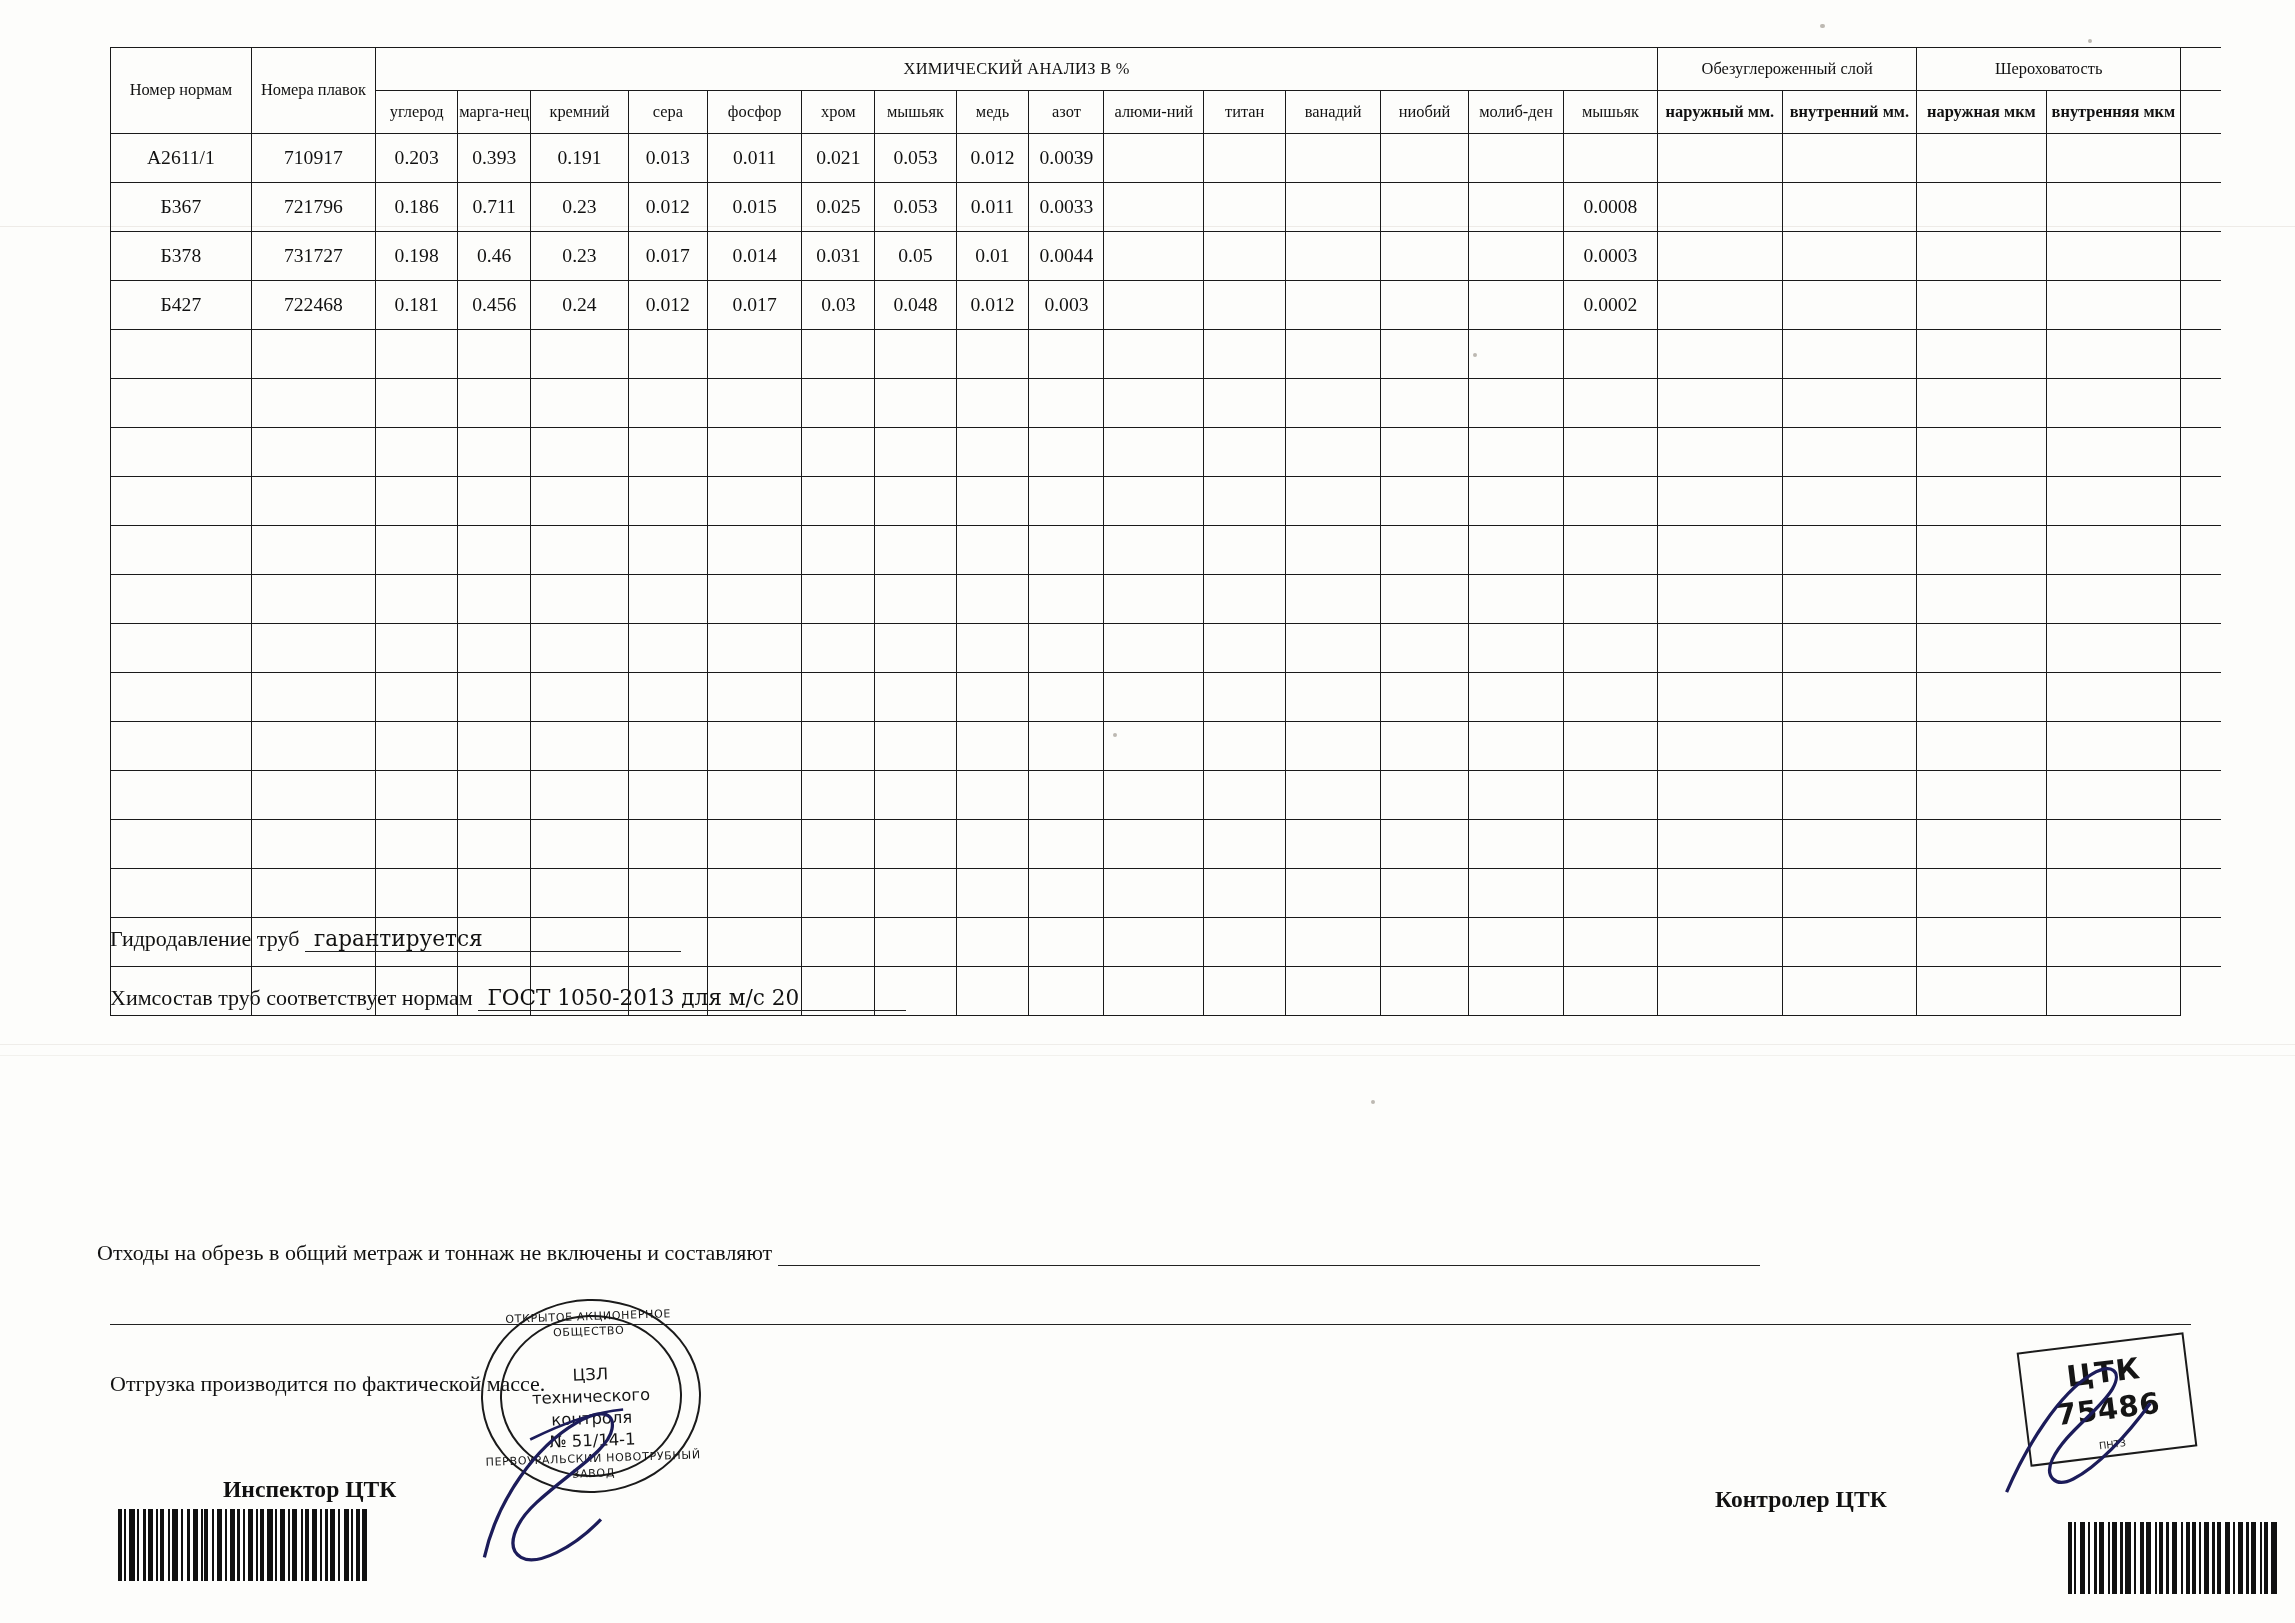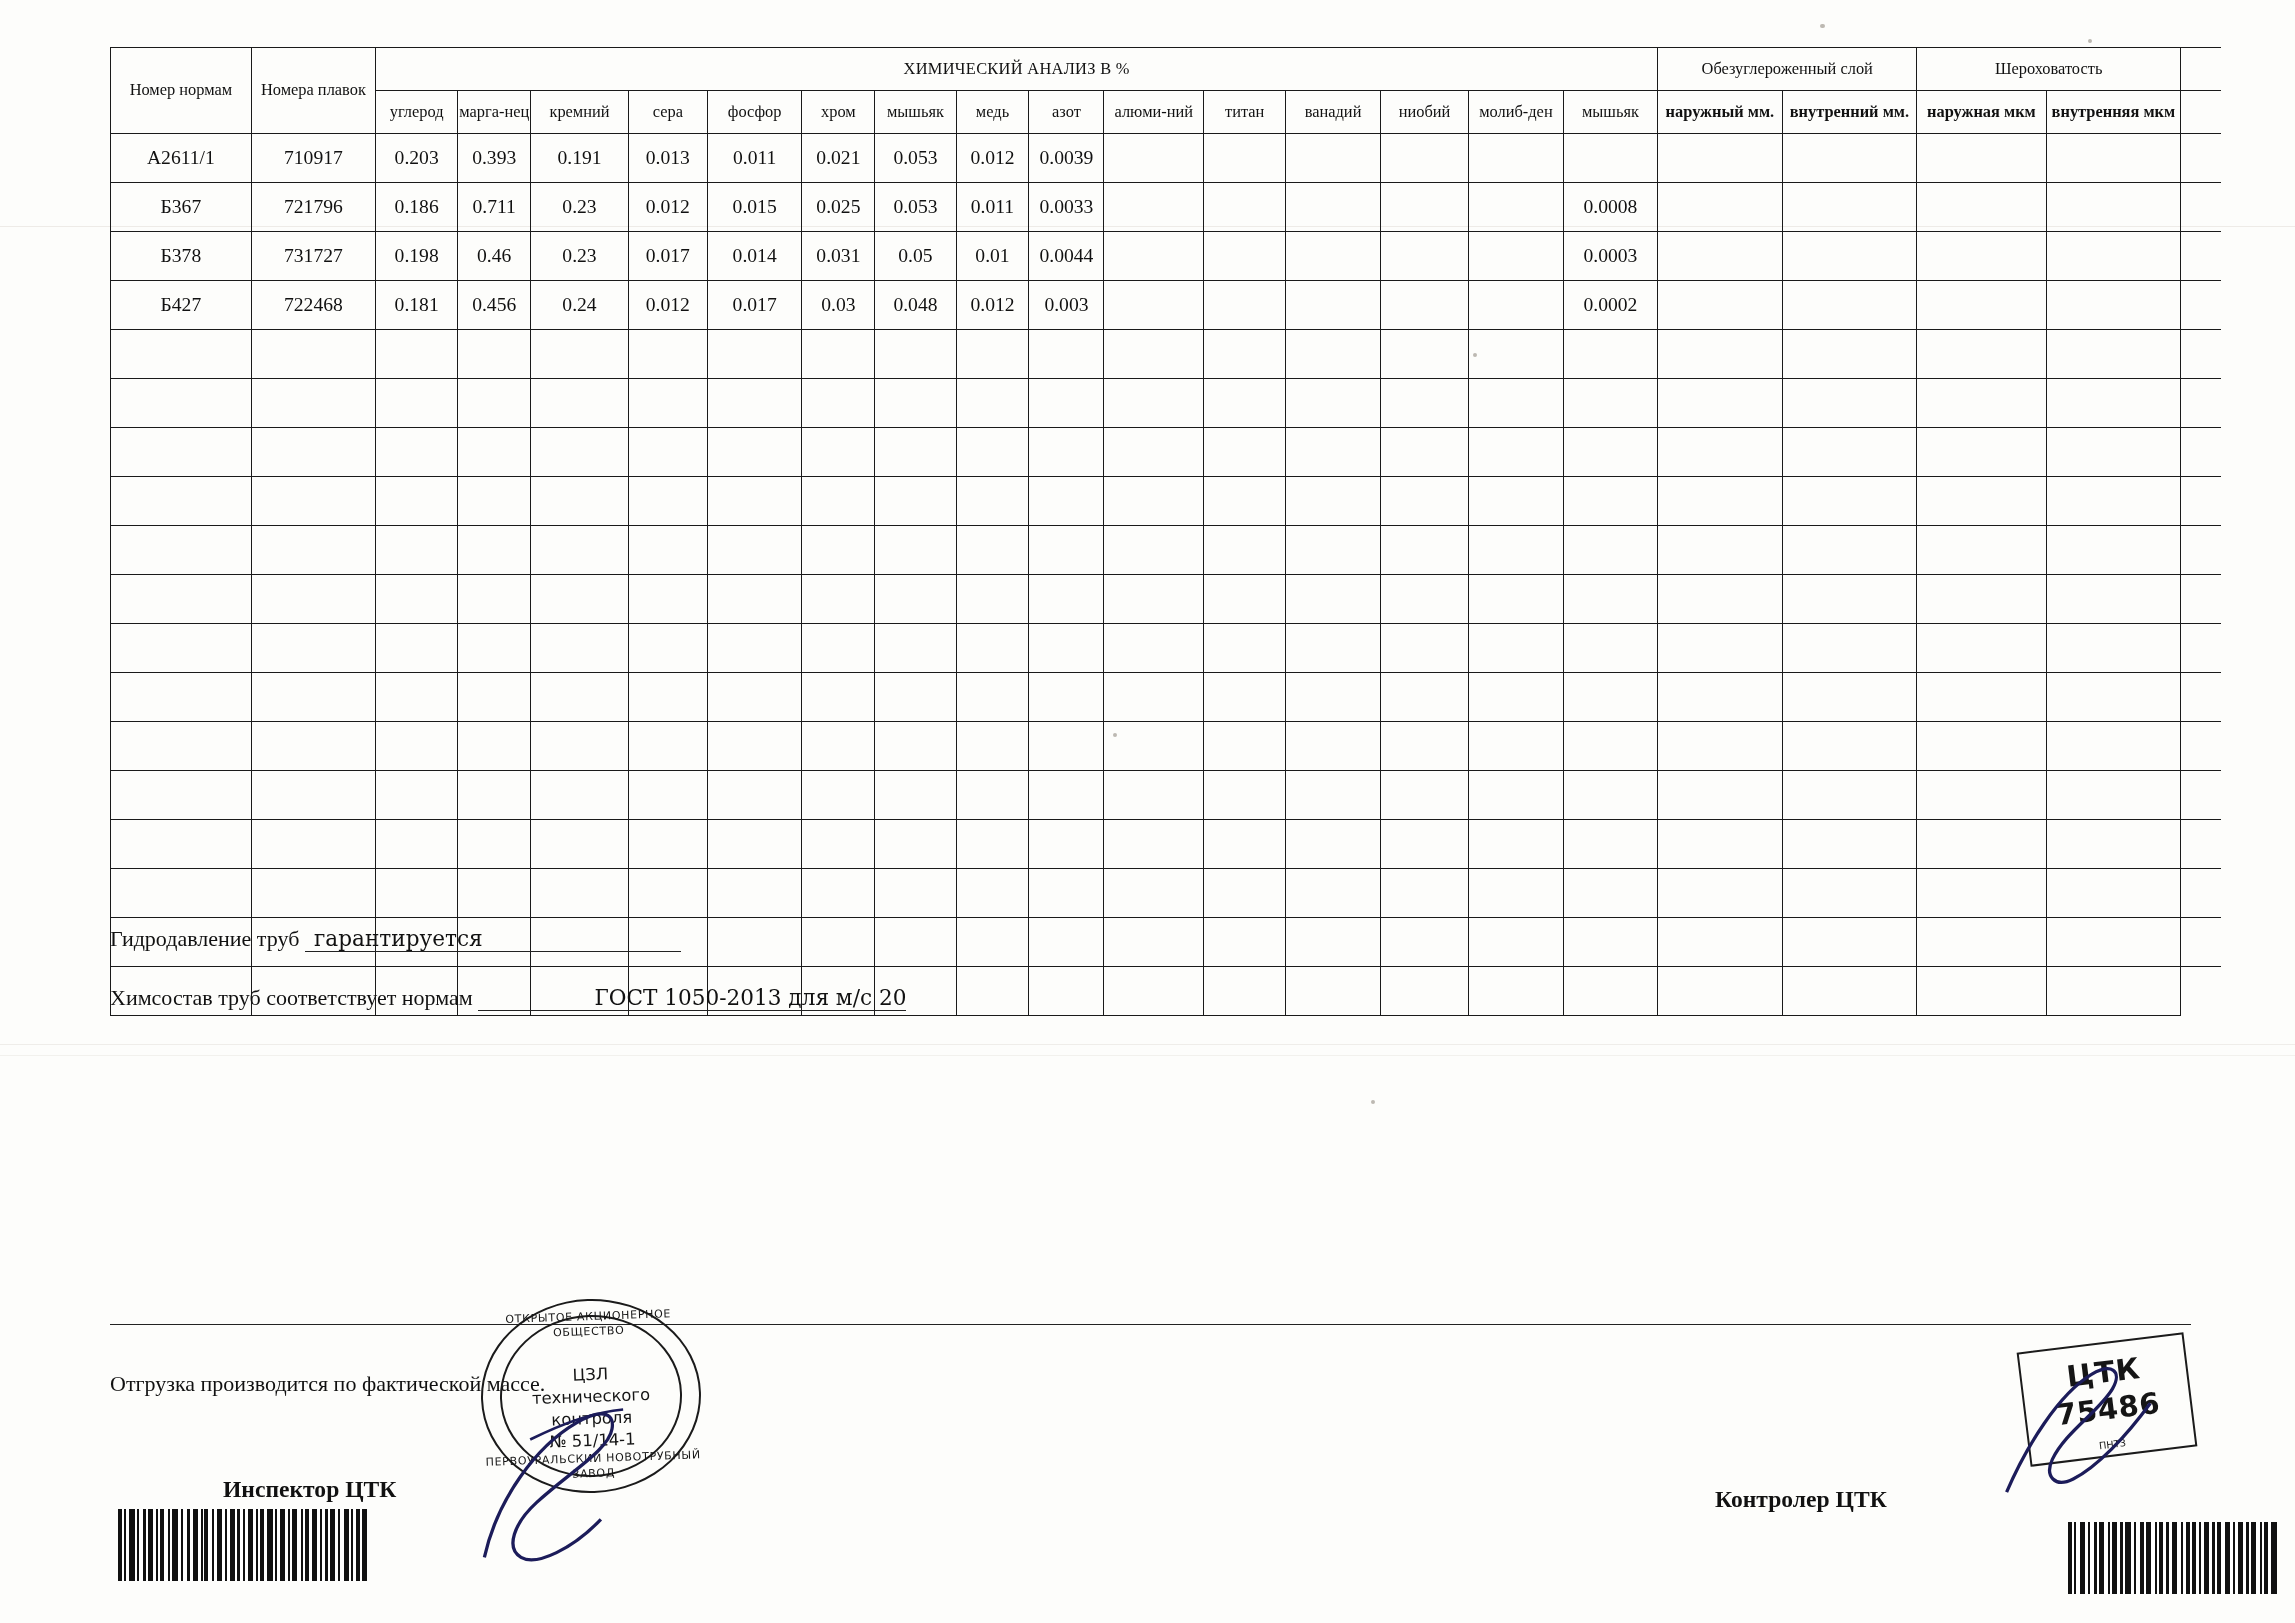--- a/index.html
+++ b/index.html
@@ -715,25 +715,29 @@
     </table>
   </div>
 
   <div class="line-block" style="left:110px; top:926px;">
     <span class="lbl">Гидродавление труб</span>
     <span class="ul handtxt" style="width:367px;">гарантируется</span>
   </div>
 
   <div class="line-block" style="left:110px; top:985px;">
     <span class="lbl">Химсостав труб соответствует нормам</span>
-    <span class="ul handtxt" style="width:419px;text-align:right;">ГОСТ 1050-2013 для м/с 20</span>
+    <span class="ul handtxt" style="width:419px;">ГОСТ 1050-2013 для м/с 20</span>
   </div>
 
 
 
+  <div class="line-block" style="left:97px; top:1240px;">
+    <span class="lbl">Отходы на обрезь в общий метраж и тоннаж не включены и составляют</span>
+    <span class="ul-empty" style="width:982px;"></span>
+  </div>
 
   <div class="line-block" style="left:110px; top:1299px;">
     <span class="ul-empty" style="width:2081px;"></span>
   </div>
 
   <div class="note" style="left:110px; top:1371px;">Отгрузка производится по фактической массе.</div>
 
   <div class="stamp-round">
     <div class="inner"></div>
     <div class="stamp-arc top">ОТКРЫТОЕ АКЦИОНЕРНОЕ ОБЩЕСТВО</div>

